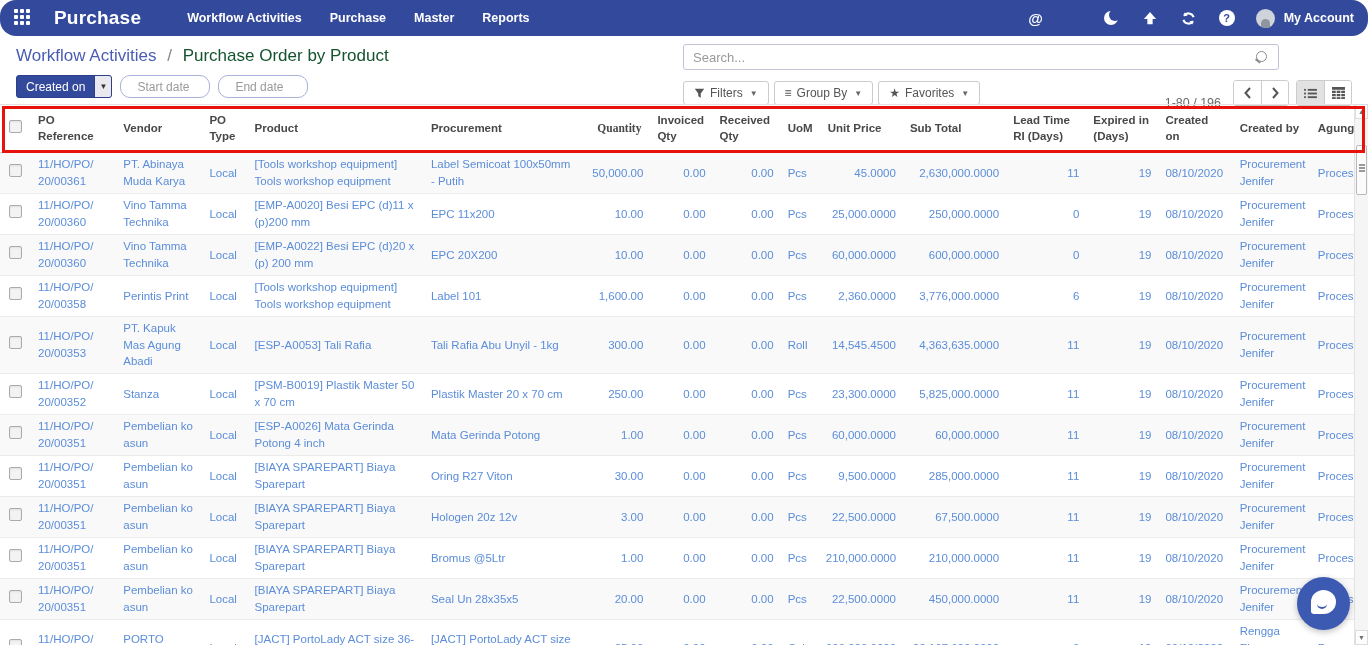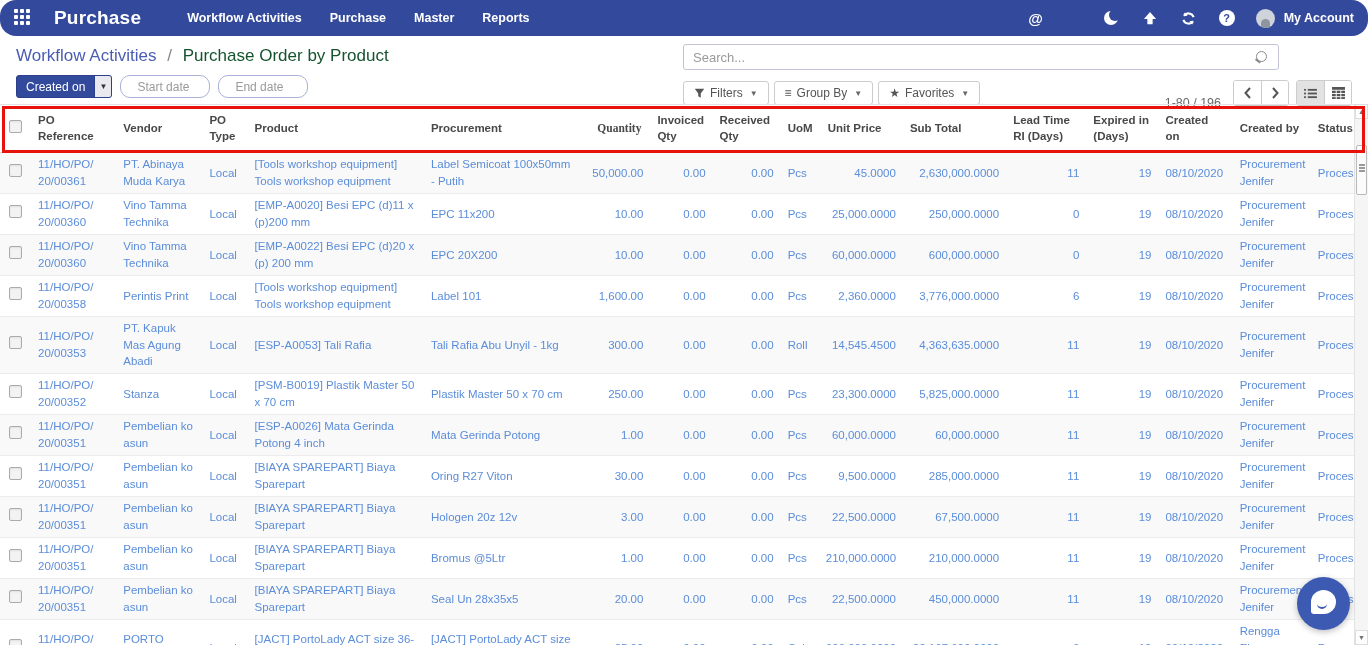--- a/index.html
+++ b/index.html
@@ -286,21 +286,21 @@
           <th class="num">Quantity</th>
           <th>Invoiced Qty</th>
           <th>Received Qty</th>
           <th>UoM</th>
           <th>Unit Price</th>
           <th>Sub Total</th>
           <th>Lead Time RI (Days)</th>
           <th>Expired in (Days)</th>
           <th>Created on</th>
           <th>Created by</th>
-          <th>Status</th>
+          <th>Agung</th>
         </tr>
       </thead>
     <tbody>
         <tr>
           <td class="cb"><span class="chk"></span></td>
           <td>11/​HO/​PO/​20/​00361</td>
           <td>PT. Abinaya Muda Karya</td>
           <td>Local</td>
           <td>[Tools workshop equipment] Tools workshop equipment</td>
           <td>Label Semicoat 100x50mm - Putih</td>
@@ -391,21 +391,21 @@
           <td>08/10/2020</td>
           <td>Procurement Jenifer</td>
           <td>Process</td>
         </tr>
         <tr>
           <td class="cb"><span class="chk"></span></td>
           <td>11/​HO/​PO/​20/​00352</td>
           <td>Stanza</td>
           <td>Local</td>
           <td>[PSM-B0019] Plastik Master 50 x 70 cm</td>
-          <td>Plastik Master 50 x 70 cm</td>
+          <td>Plastik Master 20 x 70 cm</td>
           <td class="num">250.00</td>
           <td class="num">0.00</td>
           <td class="num">0.00</td>
           <td>Pcs</td>
           <td class="num">23,300.0000</td>
           <td class="num">5,825,000.0000</td>
           <td class="num">11</td>
           <td class="num">19</td>
           <td>08/10/2020</td>
           <td>Procurement Jenifer</td>

